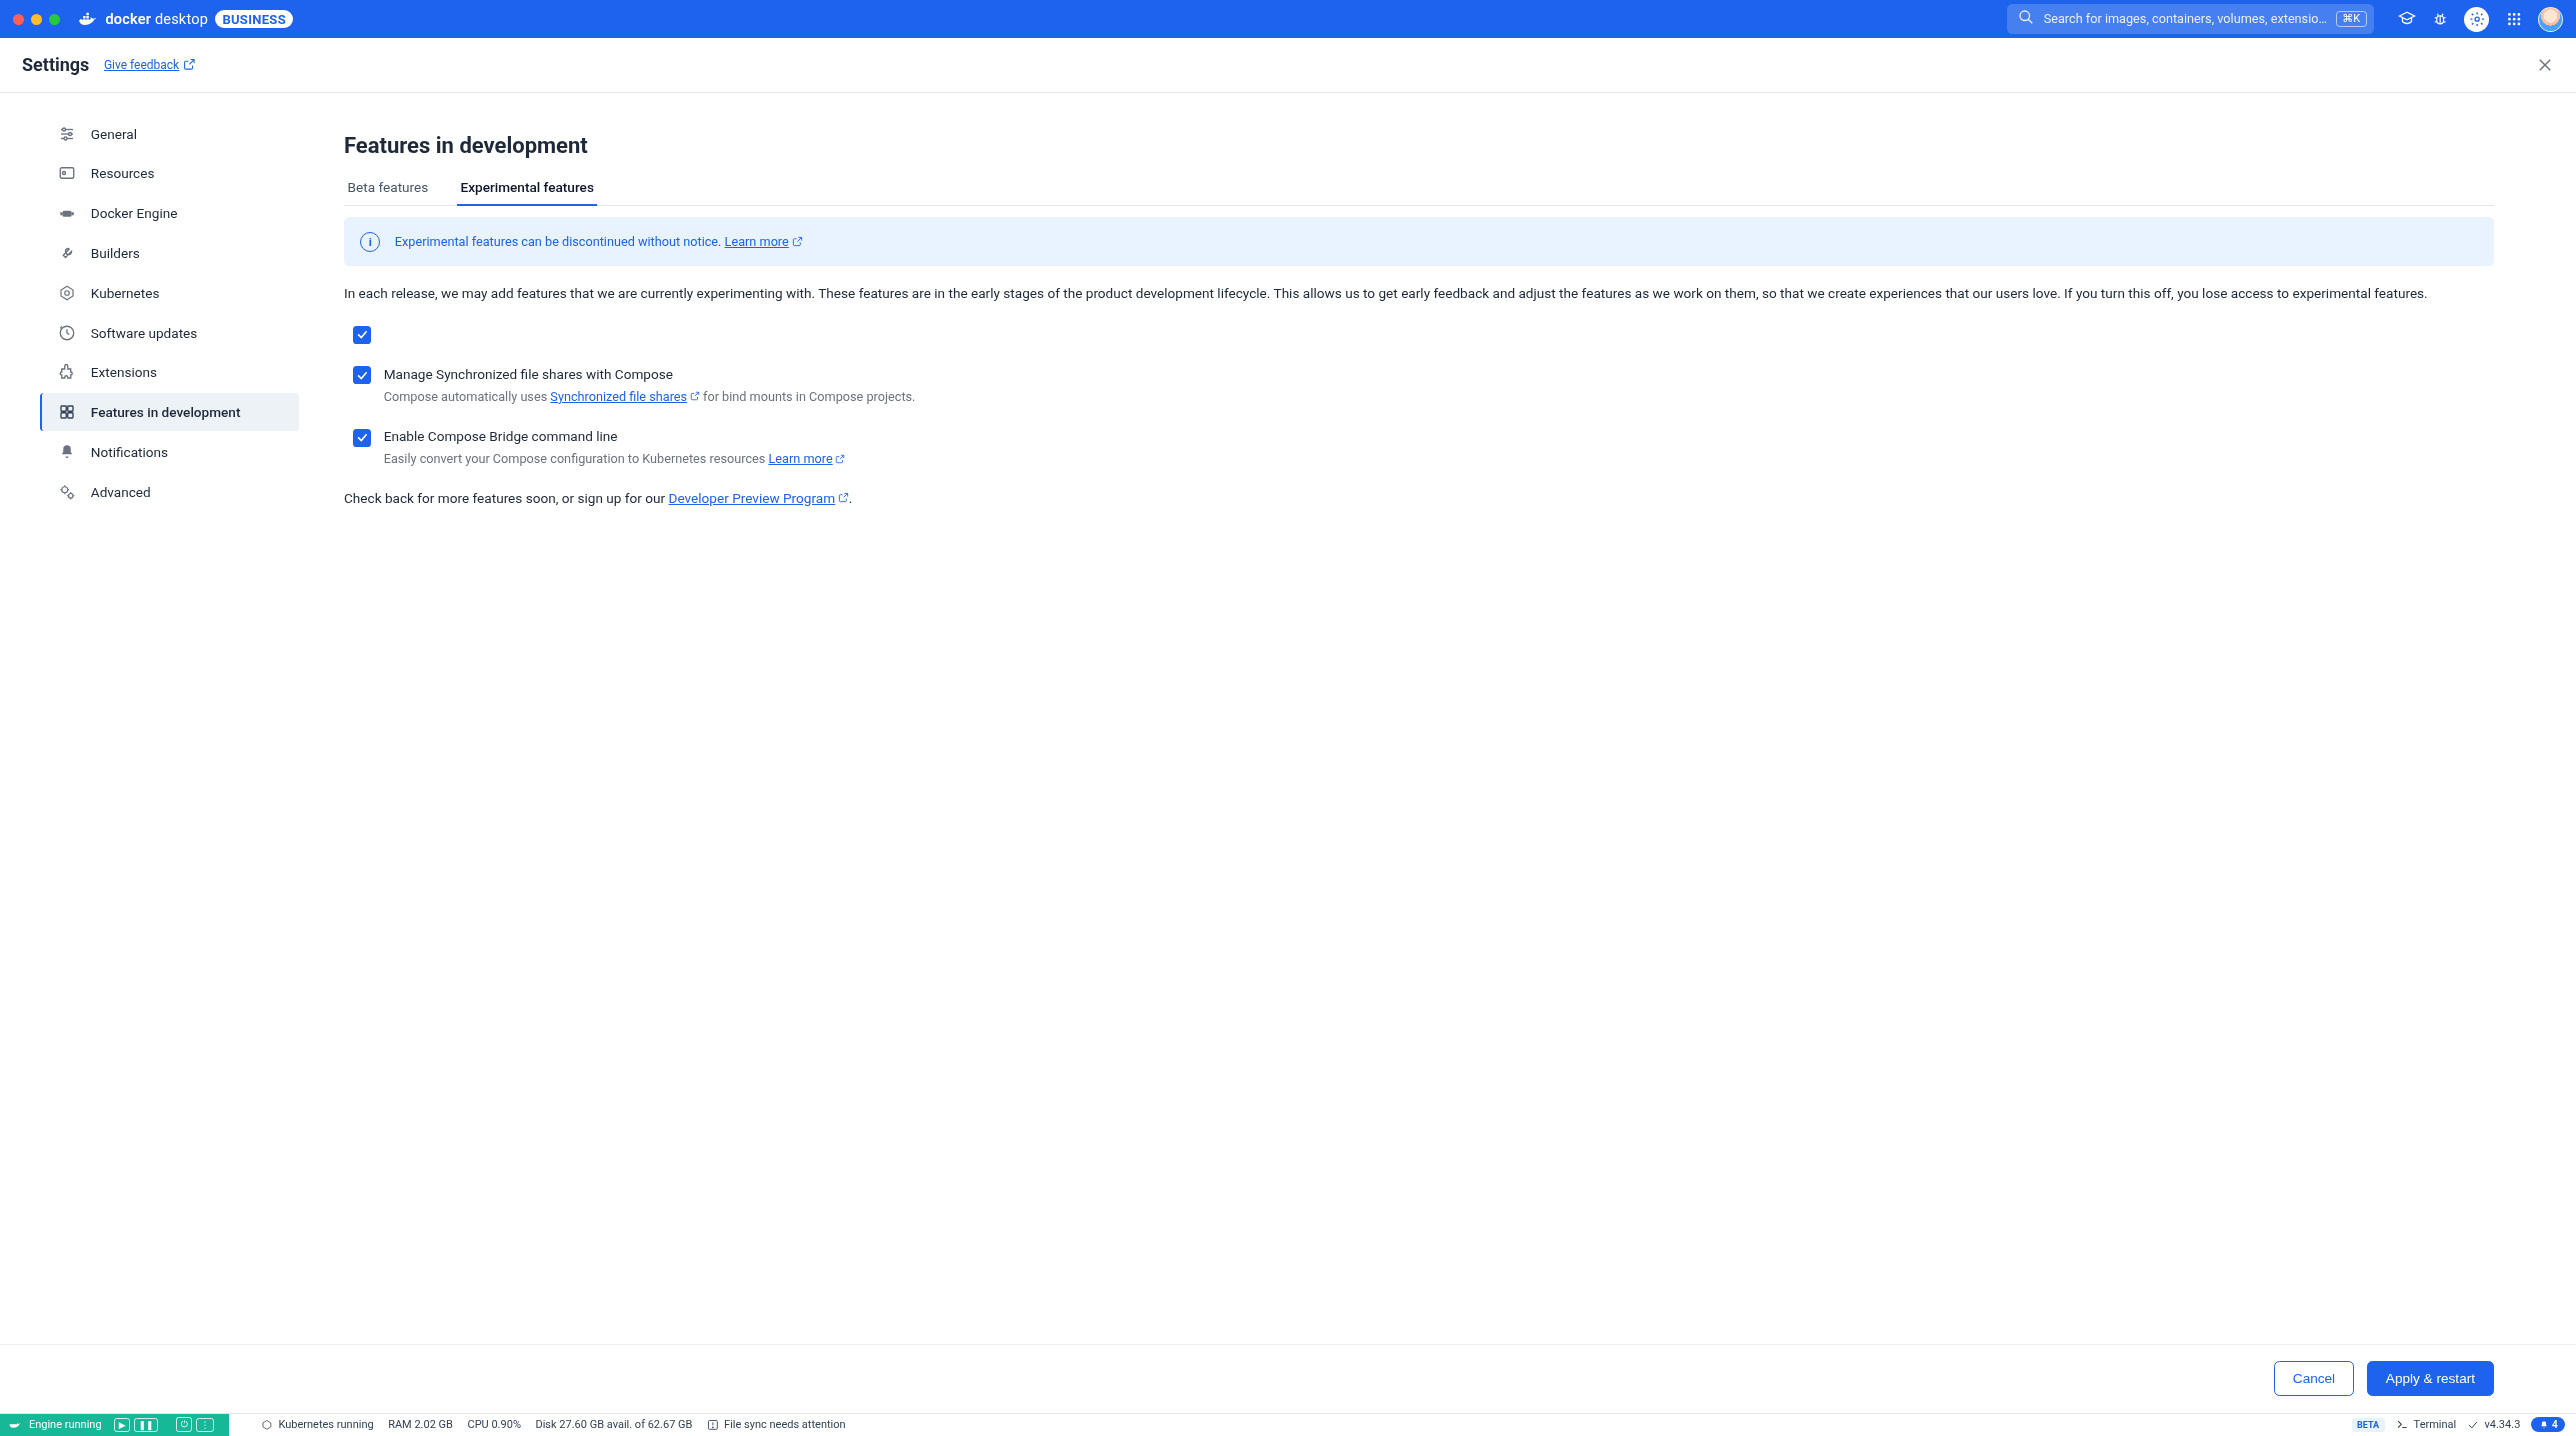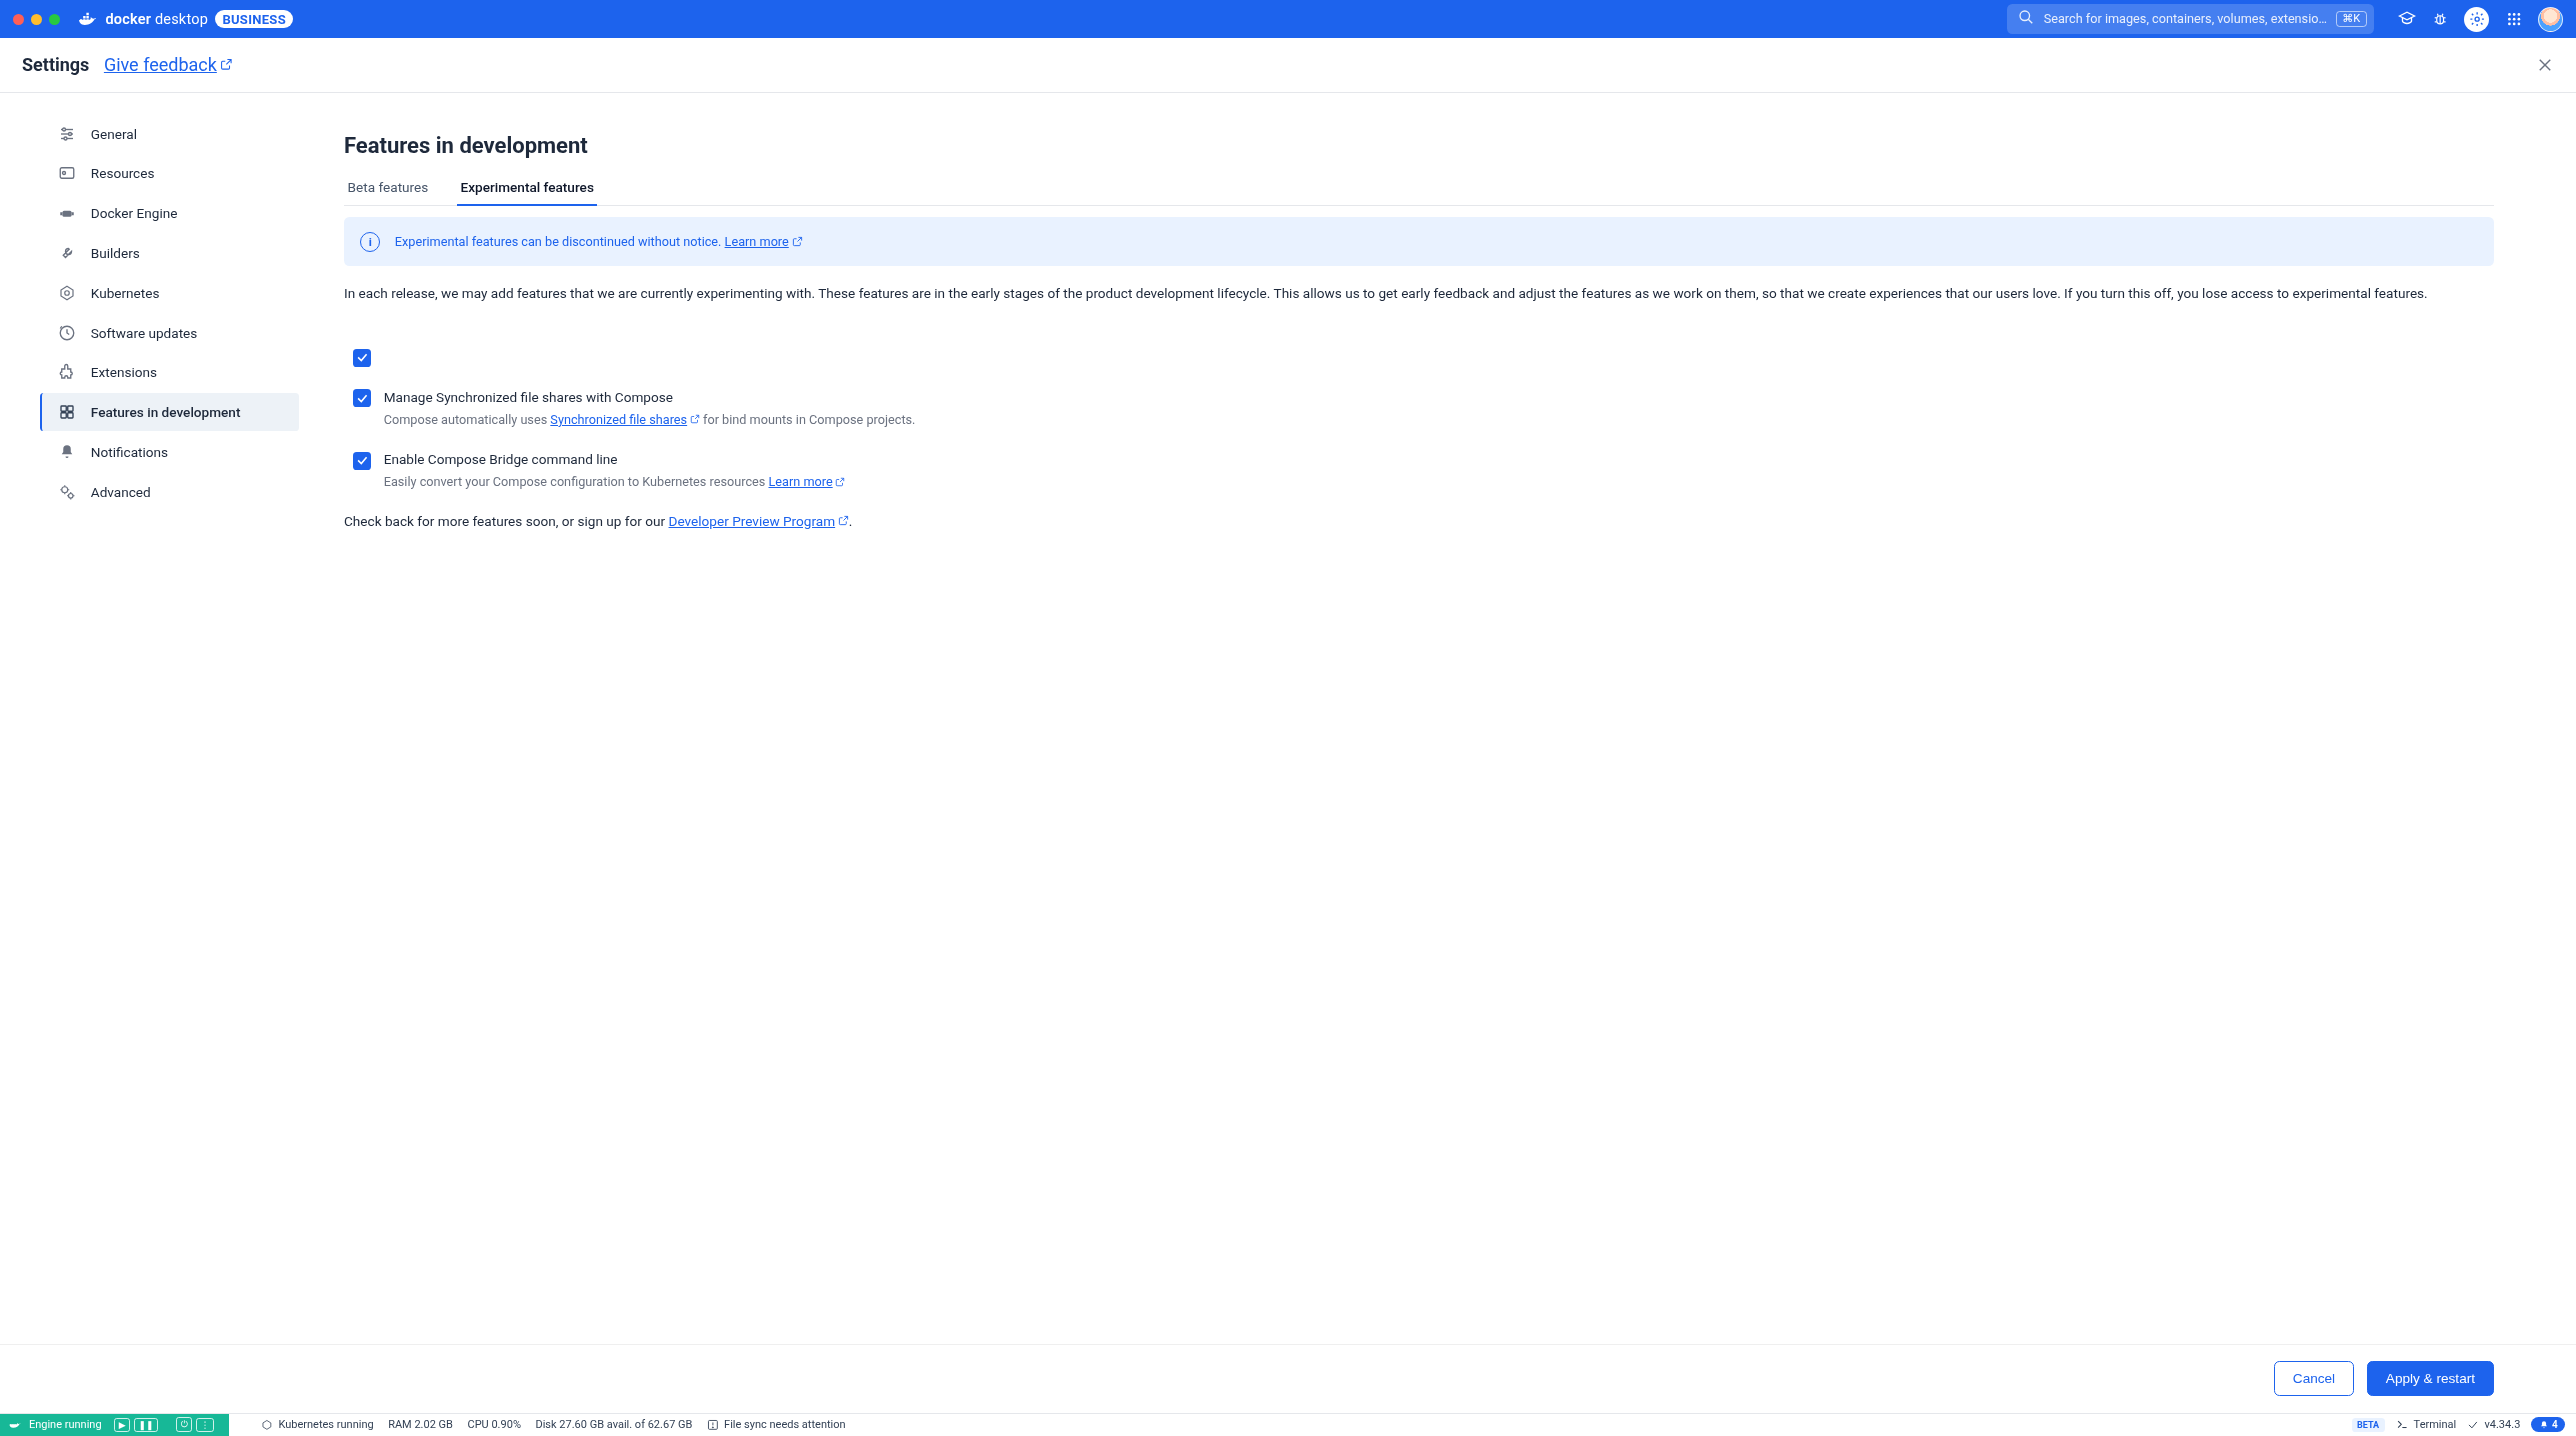--- a/index.html
+++ b/index.html
@@ -88,21 +88,21 @@
       align-items: center;
       padding: 16.3px 22px;
       gap: 14.5px;
       border-bottom: 0.9px solid #e5e7eb;
       flex-shrink: 0;
     }
     .settings-title { font-size: 18px; font-weight: 700; }
     .feedback-link {
       color: #1d63ed;
       text-decoration: underline;
-      font-size: 18px;
+      font-size: 12px;
       display: inline-flex;
       align-items: center;
       gap: 3.6px;
     }
     .settings-header-spacer { flex: 1; }
     .close-btn { color: #6b7280; cursor: pointer; display:inline-flex; }
 
     
     .content {
       display: flex;
@@ -166,21 +166,21 @@
       margin: 11px 0 16.3px;
       color: #1d63ed;
       font-size: 12.7px;
     }
     .info-banner .info-ico {
       width: 20px; height: 20px; border: 1.8px solid #1d63ed; border-radius: 50%;
       display:inline-flex; align-items:center; justify-content:center;
       font-weight:700; font-size:11.8px; flex-shrink:0;
     }
     .banner-link { color: #1d63ed; text-decoration: underline; display:inline-flex; align-items:center; gap:3.6px;}
-    .intro-para { font-size: 13.6px; color: #1e293b; line-height: 1.55; margin-bottom: 37px; }
+    .intro-para { font-size: 13.6px; color: #1e293b; line-height: 1.55; margin-bottom: 14px; }
     .feat-row { display: flex; gap: 12.7px; padding: 7.2px 9px 14.5px; }
     .chk {
       width: 18px; height: 18px; border-radius: 3.6px;
       background: #1d63ed; color: #fff;
       display:inline-flex; align-items:center; justify-content:center;
       flex-shrink:0; margin-top: 0.9px;
     }
     .feat-title { font-size: 13.6px; color: #1e293b; margin-bottom: 5.4px; }
     .feat-desc { font-size: 12.7px; color: #6b7280; line-height: 1.5; }
     .feat-desc ul { margin: 3.6px 0 0 22px; }

